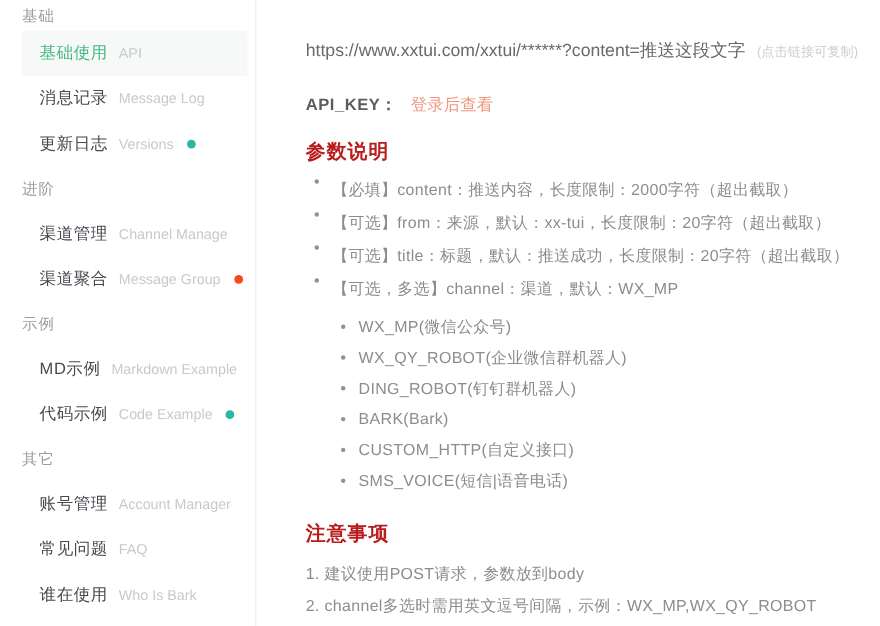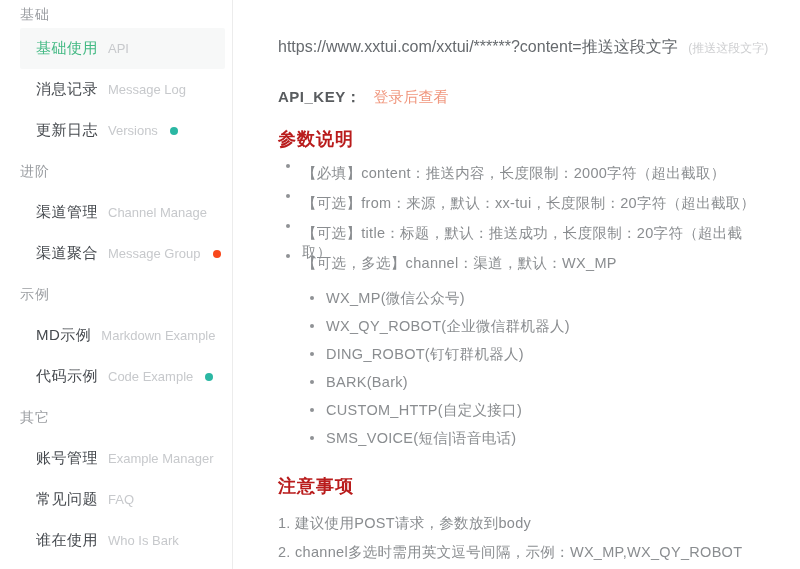--- a/index.html
+++ b/index.html
@@ -114,39 +114,39 @@
     <div class="side-item">
       <span class="zh">代码示例</span>
       <span class="en">Code Example</span>
       <span class="dot teal"></span>
     </div>
 
     <div class="side-header">其它</div>
 
     <div class="side-item">
       <span class="zh">账号管理</span>
-      <span class="en">Example Manager</span>
+      <span class="en">Account Manager</span>
     </div>
 
     <div class="side-item">
       <span class="zh">常见问题</span>
       <span class="en">FAQ</span>
     </div>
 
     <div class="side-item">
       <span class="zh">谁在使用</span>
       <span class="en">Who Is Bark</span>
     </div>
   </aside>
 
   <main class="content">
 
     <p class="api-url-line">
       <a href="#" class="url">https://www.xxtui.com/xxtui/******?content=推送这段文字</a>
-      <span class="url-note">(推送这段文字)</span>
+      <span class="url-note">(点击链接可复制)</span>
     </p>
 
     <p class="api-key-line">
       <span class="api-key-label">API_KEY：</span>
       <a href="#" class="api-key-value">登录后查看</a>
     </p>
 
     <h2 class="sec">参数说明</h2>
 
     <ul class="params">

